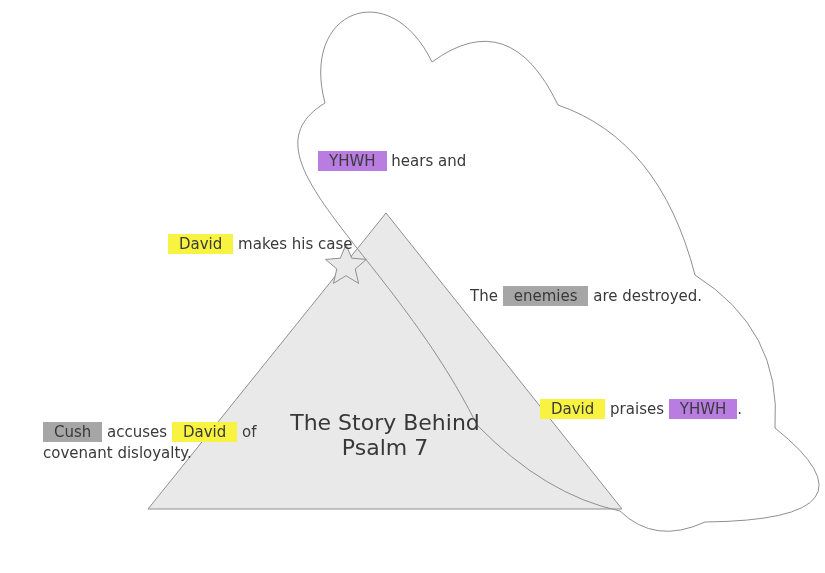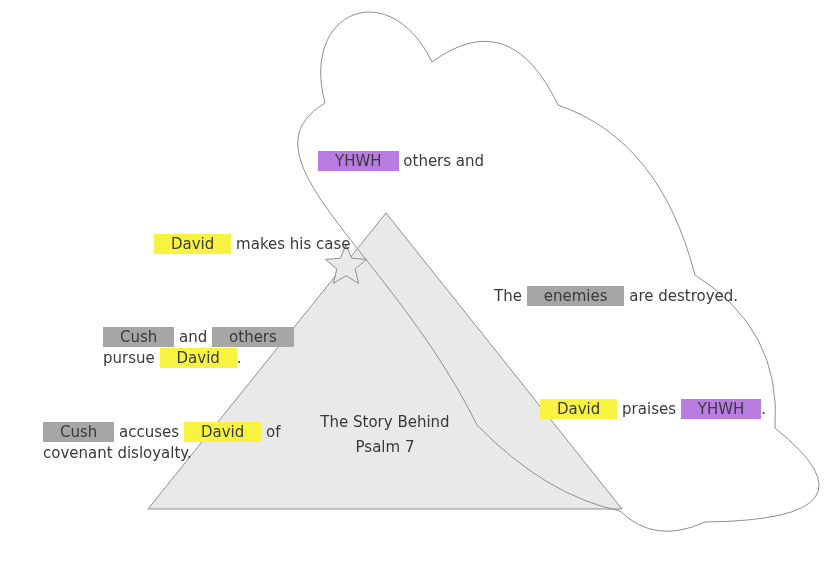--- a/index.html
+++ b/index.html
@@ -11,27 +11,27 @@
   }
   #stage{position:absolute;inset:0;}
   svg{position:absolute;left:0;top:0;}
   .cloud{fill:none;stroke:var(--shape-stroke,#8f8f8f);stroke-width:1;}
   .mountain{fill:var(--shape-fill,#e9e9e9);stroke:var(--shape-stroke,#8f8f8f);stroke-width:1;}
   .star{fill:var(--shape-fill,#e9e9e9);stroke:var(--shape-stroke,#8f8f8f);stroke-width:1;}
   .label{
     position:absolute;font-size:15px;line-height:21px;white-space:nowrap;
     color:var(--text,#3a3a3a);
   }
-  .hl{padding:1px 17px;border-radius:0;}
+  .hl{padding:1px 11px;border-radius:0;}
   .hl-yellow{background:var(--hl-yellow,#f8f340);}
   .hl-purple{background:var(--hl-purple,#b97de2);}
   .hl-gray{background:var(--hl-gray,#a6a6a6);}
   .title{
     position:absolute;left:385px;top:410px;transform:translateX(-50%);
-    text-align:center;font-size:15px;line-height:25px;white-space:nowrap;
+    text-align:center;font-size:22px;line-height:25px;white-space:nowrap;
     color:#383838;
   }
   .title .bold{font-weight:normal;}
 </style>
 </head>
 <body>
 
 <div id="stage">
 
   <svg width="825" height="573" viewBox="0 0 825 573">
@@ -43,38 +43,34 @@
              Q 782 330 775 428
              Q 890 520 705 522
              Q 655 545 620 511
              Q 545 495 477 425
              C 390 250 235 158 325 103
              Z"></path>
     <polygon class="star" points="346,244.5 351.7,258.2 366.4,259.4 355.2,269 358.6,283.4 346,275.7 333.4,283.4 336.8,269 325.6,259.4 340.3,258.2"></polygon>
   </svg>
 
   <div class="label" style="left:318px;top:151px;">
-    <div><span class="hl hl-purple">YHWH</span><span> others and</span></div>
+    <div><span class="hl hl-purple">YHWH</span><span> hears and</span></div>
   </div>
 
-  <div class="label" style="left:154px;top:234px;text-align:right;">
+  <div class="label" style="left:168px;top:234px;text-align:right;">
     <div><span class="hl hl-yellow">David</span><span> makes his case</span></div>
   </div>
 
-  <div class="label" style="left:103px;top:327px;">
-    <div><span class="hl hl-gray">Cush</span><span> and </span><span class="hl hl-gray">others</span></div>
-    <div><span>pursue </span><span class="hl hl-yellow">David</span><span>.</span></div>
-  </div>
 
   <div class="label" style="left:35px;top:422px;margin-left:8px;">
     <div><span class="hl hl-gray">Cush</span><span> accuses </span><span class="hl hl-yellow">David</span><span> of</span></div>
     <div><span>covenant disloyalty.</span></div>
   </div>
 
-  <div class="label" style="left:494px;top:286px;">
+  <div class="label" style="left:470px;top:286px;">
     <div><span>The </span><span class="hl hl-gray">enemies</span><span> are destroyed.</span></div>
   </div>
 
   <div class="label" style="left:540px;top:399px;">
     <div><span class="hl hl-yellow">David</span><span> praises </span><span class="hl hl-purple">YHWH</span><span>.</span></div>
   </div>
 
   <div class="title">
     <div>The Story Behind</div>
     <div class="bold">Psalm 7</div>

